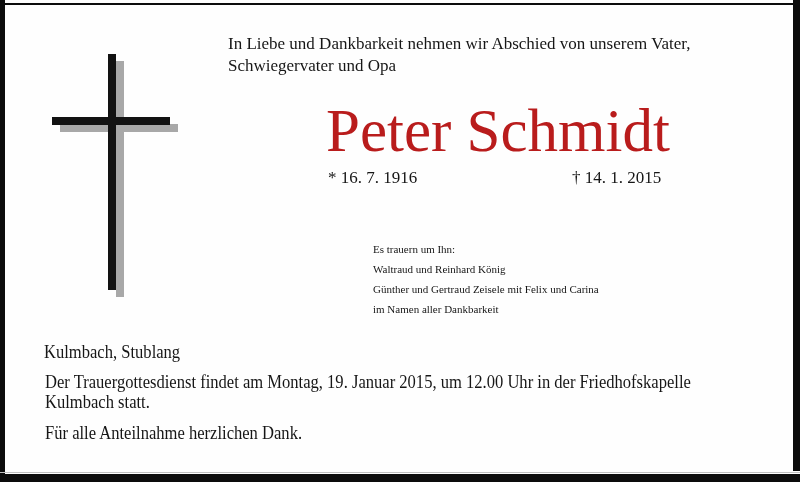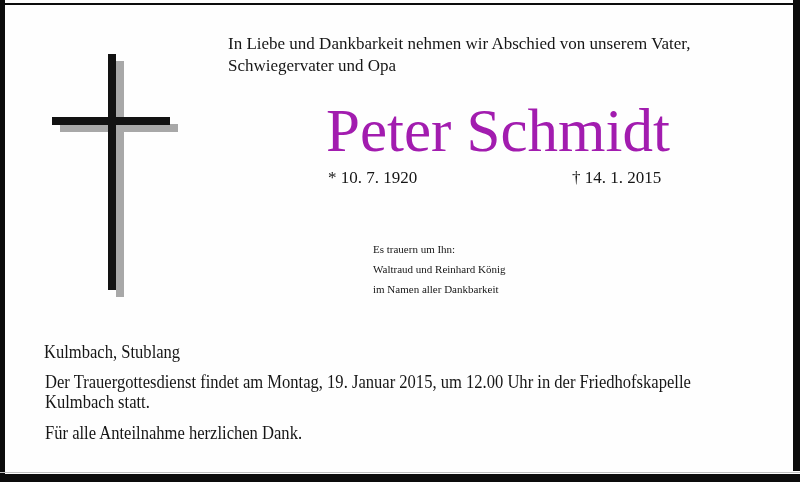--- a/index.html
+++ b/index.html
@@ -27,21 +27,21 @@
   .cross-h        { left: 52px;  top: 117px; width: 118px; height: 8px;   background: #121212; }
 
   
   .intro {
     position: absolute; left: 228px; top: 33px;
     font-size: 17px; line-height: 22px; white-space: nowrap;
   }
   .name {
     position: absolute; left: 326px; top: 100px; margin: 0;
     font-size: 61px; font-weight: normal; line-height: 61px;
-    white-space: nowrap; color: #a21caf;
+    white-space: nowrap; color: #b91c1c;
   }
   .dates { position: absolute; left: 0; top: 168px; width: 800px; font-size: 17px; }
   .birth { position: absolute; left: 328px; white-space: nowrap; }
   .death { position: absolute; left: 572px; white-space: nowrap; }
 
   .mourners {
     position: absolute; left: 373px; top: 239px;
     font-size: 11px; line-height: 20px; white-space: nowrap;
   }
 
@@ -72,27 +72,28 @@
   </div>
 
   <div class="intro">
     <div>In Liebe und Dankbarkeit nehmen wir Abschied von unserem Vater,</div>
     <div>Schwiegervater und Opa</div>
   </div>
 
   <h1 class="name">Peter Schmidt</h1>
 
   <div class="dates">
-    <span class="birth">* 10. 7. 1920</span>
+    <span class="birth">* 16. 7. 1916</span>
     <span class="death">† 14. 1. 2015</span>
   </div>
 
   <div class="mourners">
     <div>Es trauern um Ihn:</div>
     <div>Waltraud und Reinhard König</div>
+    <div>Günther und Gertraud Zeisele mit Felix und Carina</div>
     <div>im Namen aller Dankbarkeit</div>
   </div>
 
   <div class="place condensed">Kulmbach, Stublang</div>
 
   <div class="service condensed">
     <div>Der Trauergottesdienst findet am Montag, 19. Januar 2015, um 12.00 Uhr in der Friedhofskapelle</div>
     <div>Kulmbach statt.</div>
   </div>
 

